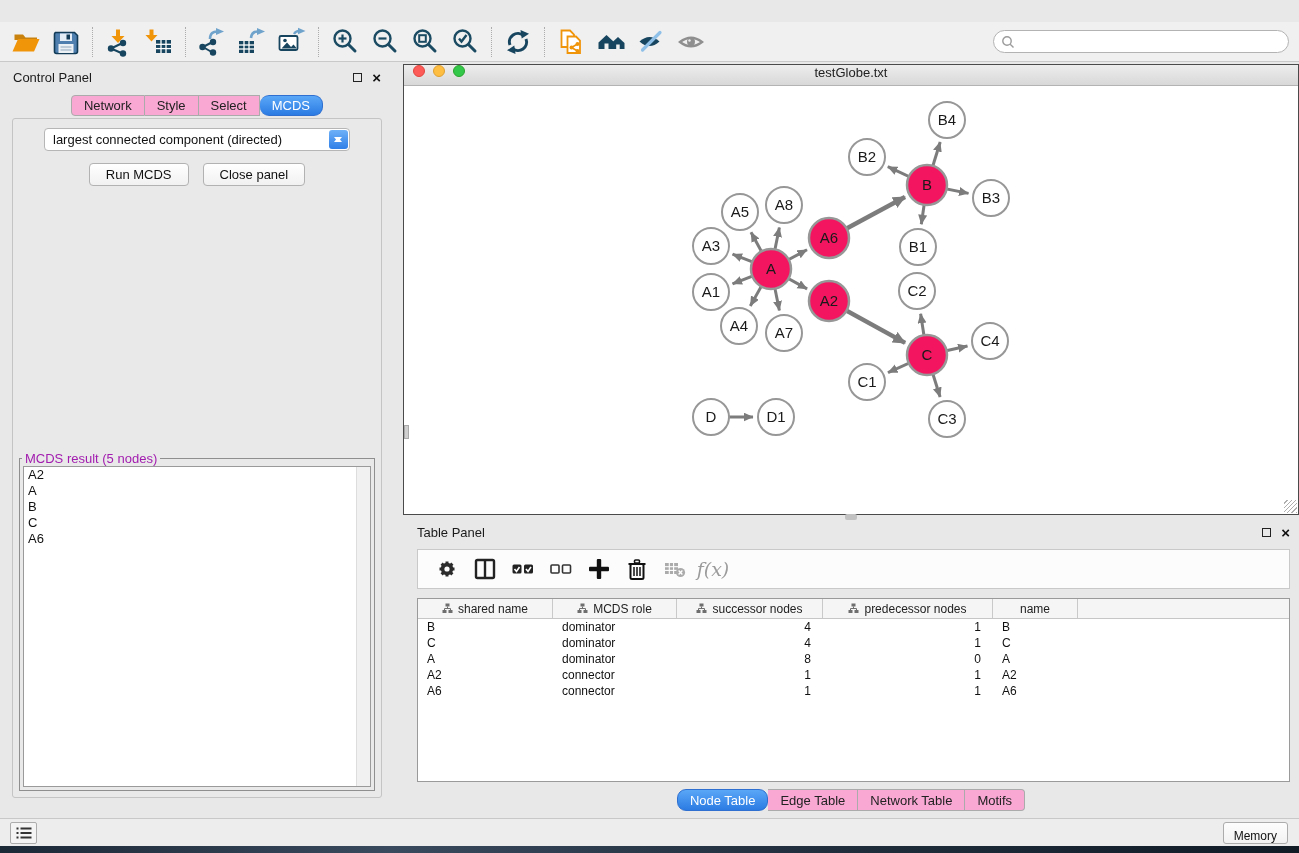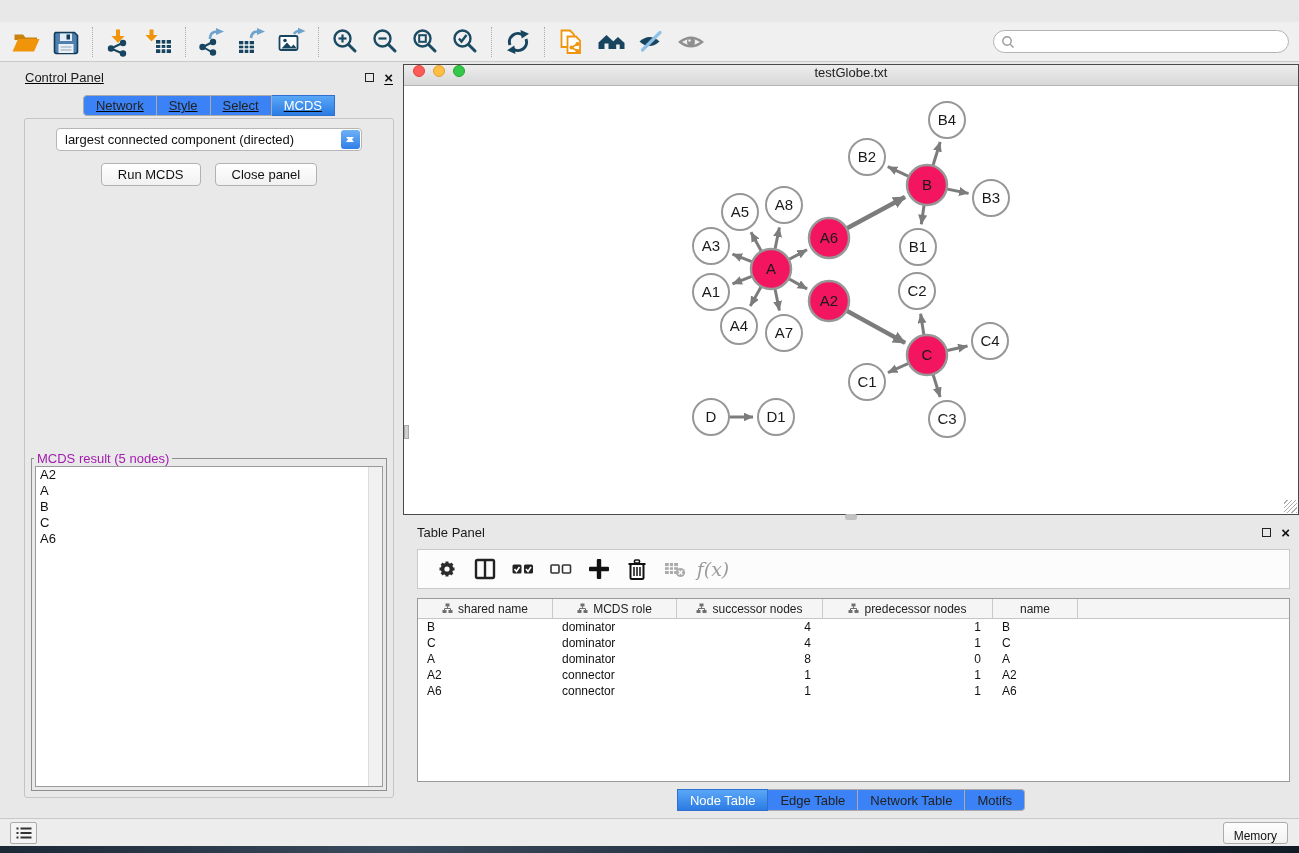--- a/index.html
+++ b/index.html
@@ -27,27 +27,27 @@
   .searchbox { margin-left:auto; margin-right:10px; width:296px; height:23px; background:#FFF;
     border:1px solid #B3B3B3; border-radius:12px; display:flex; align-items:center; padding-left:7px; gap:4px; }
   .searchbox input { border:none; outline:none; flex:1; height:18px; font-size:12px; background:transparent; }
 
   
   .phead { height:26px; display:flex; align-items:center; padding:0 9px; font-size:13px; color:#1B1B1B; }
   .phead .float { margin-left:auto; width:9px; height:9px; border:1.5px solid #222; display:inline-block; }
   .phead .close { font-weight:900; font-size:15px; margin-left:10px; color:#111; line-height:1; }
 
   
-  .cp { position:absolute; left:16px; top:64px; width:386px; height:742px;text-decoration:underline; }
+  .cp { position:absolute; left:4px; top:64px; width:386px; height:742px; }
   .cp-tabs { display:flex; justify-content:center; margin-top:5px; height:21px; }
-  .tab { background:#3b82f6; border:1px solid #ABABAB; border-left:none; padding:0 12px; font-size:13px;
+  .tab { background:#f9a8d4; border:1px solid #ABABAB; border-left:none; padding:0 12px; font-size:13px;
     display:flex; align-items:center; color:#222; }
   .tab:first-child { border-left:1px solid #ABABAB; border-radius:4px 0 0 4px; }
   .tab:last-child { border-radius:0 4px 4px 0; }
-  .tab.active { background:linear-gradient(#5AA7F7,#2B7BE3); color:#FFF; border-color:#2E6FD0; border-radius:0; }
+  .tab.active { background:linear-gradient(#5AA7F7,#2B7BE3); color:#FFF; border-color:#2E6FD0; border-radius:9px; }
   .cp-body { position:absolute; left:8px; right:8px; top:54px; bottom:8px; background:#E9E9E9;
     border:1px solid #C4C4C4; border-radius:3px; }
   .opt-label { padding-top:20px; text-align:center; font-size:13px; color:#111; }
   .dropdown { margin:9px auto 0; width:306px; height:23px; background:#FFF; border:1px solid #B6B6B6;
     border-radius:4px; display:flex; align-items:center; font-size:13px; padding-left:8px; position:relative; color:#111; }
   .stepper { position:absolute; right:1px; top:1px; bottom:1px; width:19px; border-radius:3px;
     background:linear-gradient(#6FB1F8,#2F7FE8); }
   .stepper::before { content:""; position:absolute; left:5px; top:3px; border:4.5px solid transparent; border-bottom:5.5px solid #FFF; }
   .stepper::after  { content:""; position:absolute; left:5px; bottom:3px; border:4.5px solid transparent; border-top:5.5px solid #FFF; }
   .btn-row { display:flex; justify-content:center; gap:14px; margin-top:12px; }

